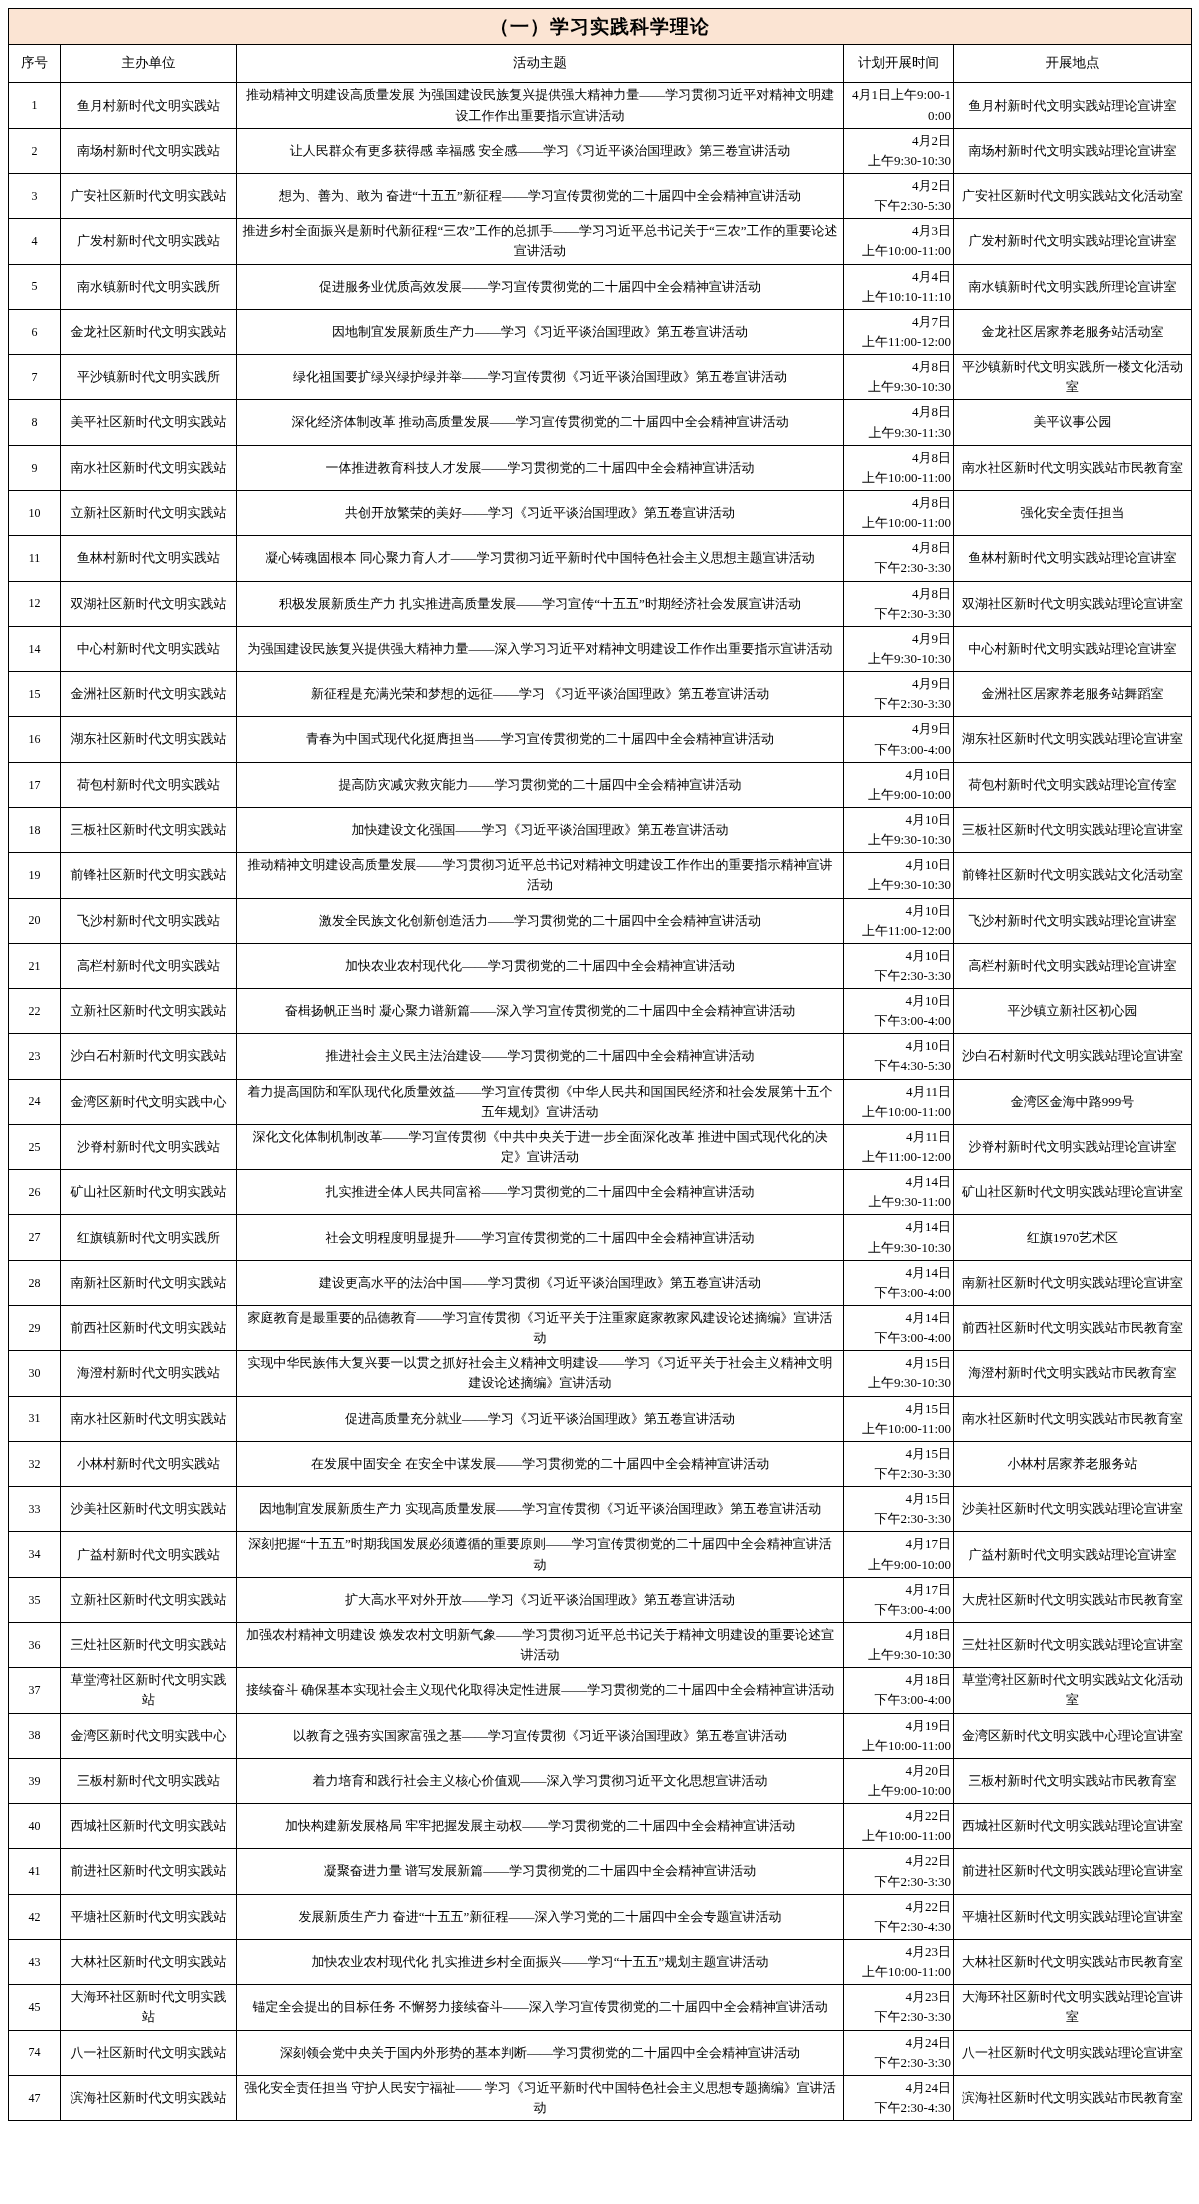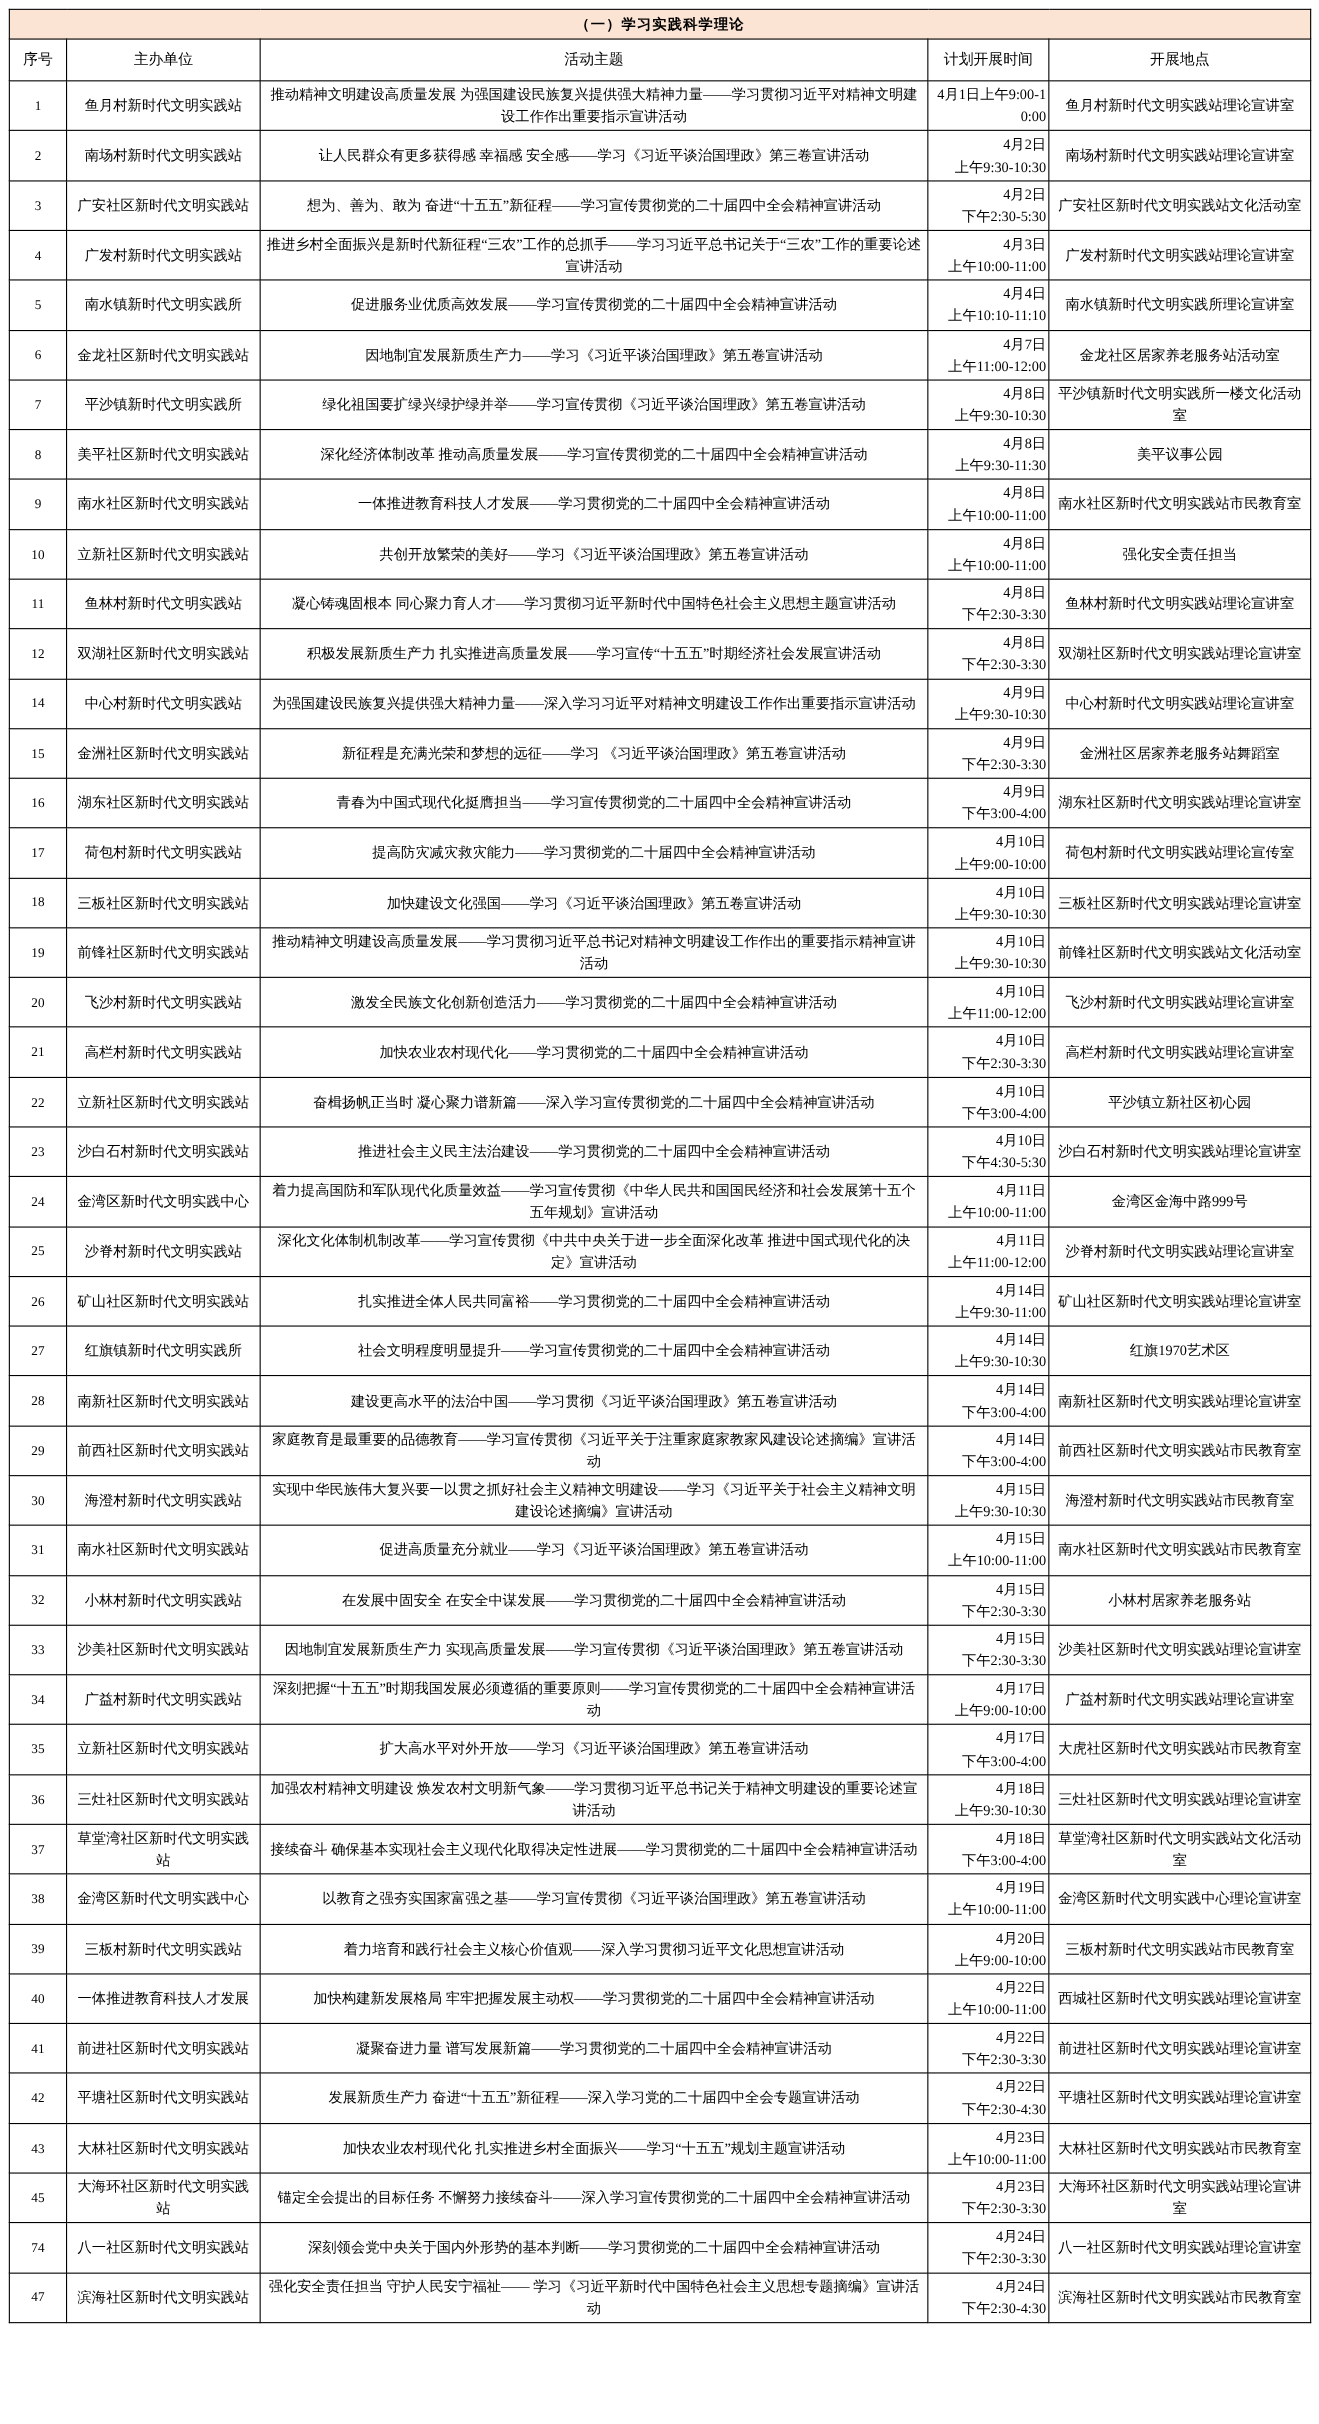--- a/index.html
+++ b/index.html
@@ -33,21 +33,21 @@
     vertical-align: middle;
     padding: 2px 5px;
     font-size: 13px;
     line-height: 1.55;
     word-break: break-all;
     box-sizing: border-box;
   }
   table.schedule td.title-cell {
     background: #fbe4d3;
     font-weight: bold;
-    font-size: 13px;
+    font-size: 19px;
     height: 26px;
     letter-spacing: 1px;
     padding: 3px;
   }
   table.schedule th {
     font-weight: normal;
     font-size: 13.5px;
     height: 38px;
     background: #ffffff;
   }
@@ -427,21 +427,21 @@
     <td class="cell-no">39</td>
     <td class="cell-org">三板村新时代文明实践站</td>
     <td class="cell-theme">着力培育和践行社会主义核心价值观——深入学习贯彻习近平文化思想宣讲活动</td>
     <td class="cell-time">4月20日
 上午9:00-10:00</td>
     <td class="cell-location">三板村新时代文明实践站市民教育室</td>
   </tr>
 
   <tr>
     <td class="cell-no">40</td>
-    <td class="cell-org">一体推进教育科技人才发展</td>
+    <td class="cell-org">西城社区新时代文明实践站</td>
     <td class="cell-theme">加快构建新发展格局 牢牢把握发展主动权——学习贯彻党的二十届四中全会精神宣讲活动</td>
     <td class="cell-time">4月22日
 上午10:00-11:00</td>
     <td class="cell-location">西城社区新时代文明实践站理论宣讲室</td>
   </tr>
 
   <tr>
     <td class="cell-no">41</td>
     <td class="cell-org">前进社区新时代文明实践站</td>
     <td class="cell-theme">凝聚奋进力量 谱写发展新篇——学习贯彻党的二十届四中全会精神宣讲活动</td>

